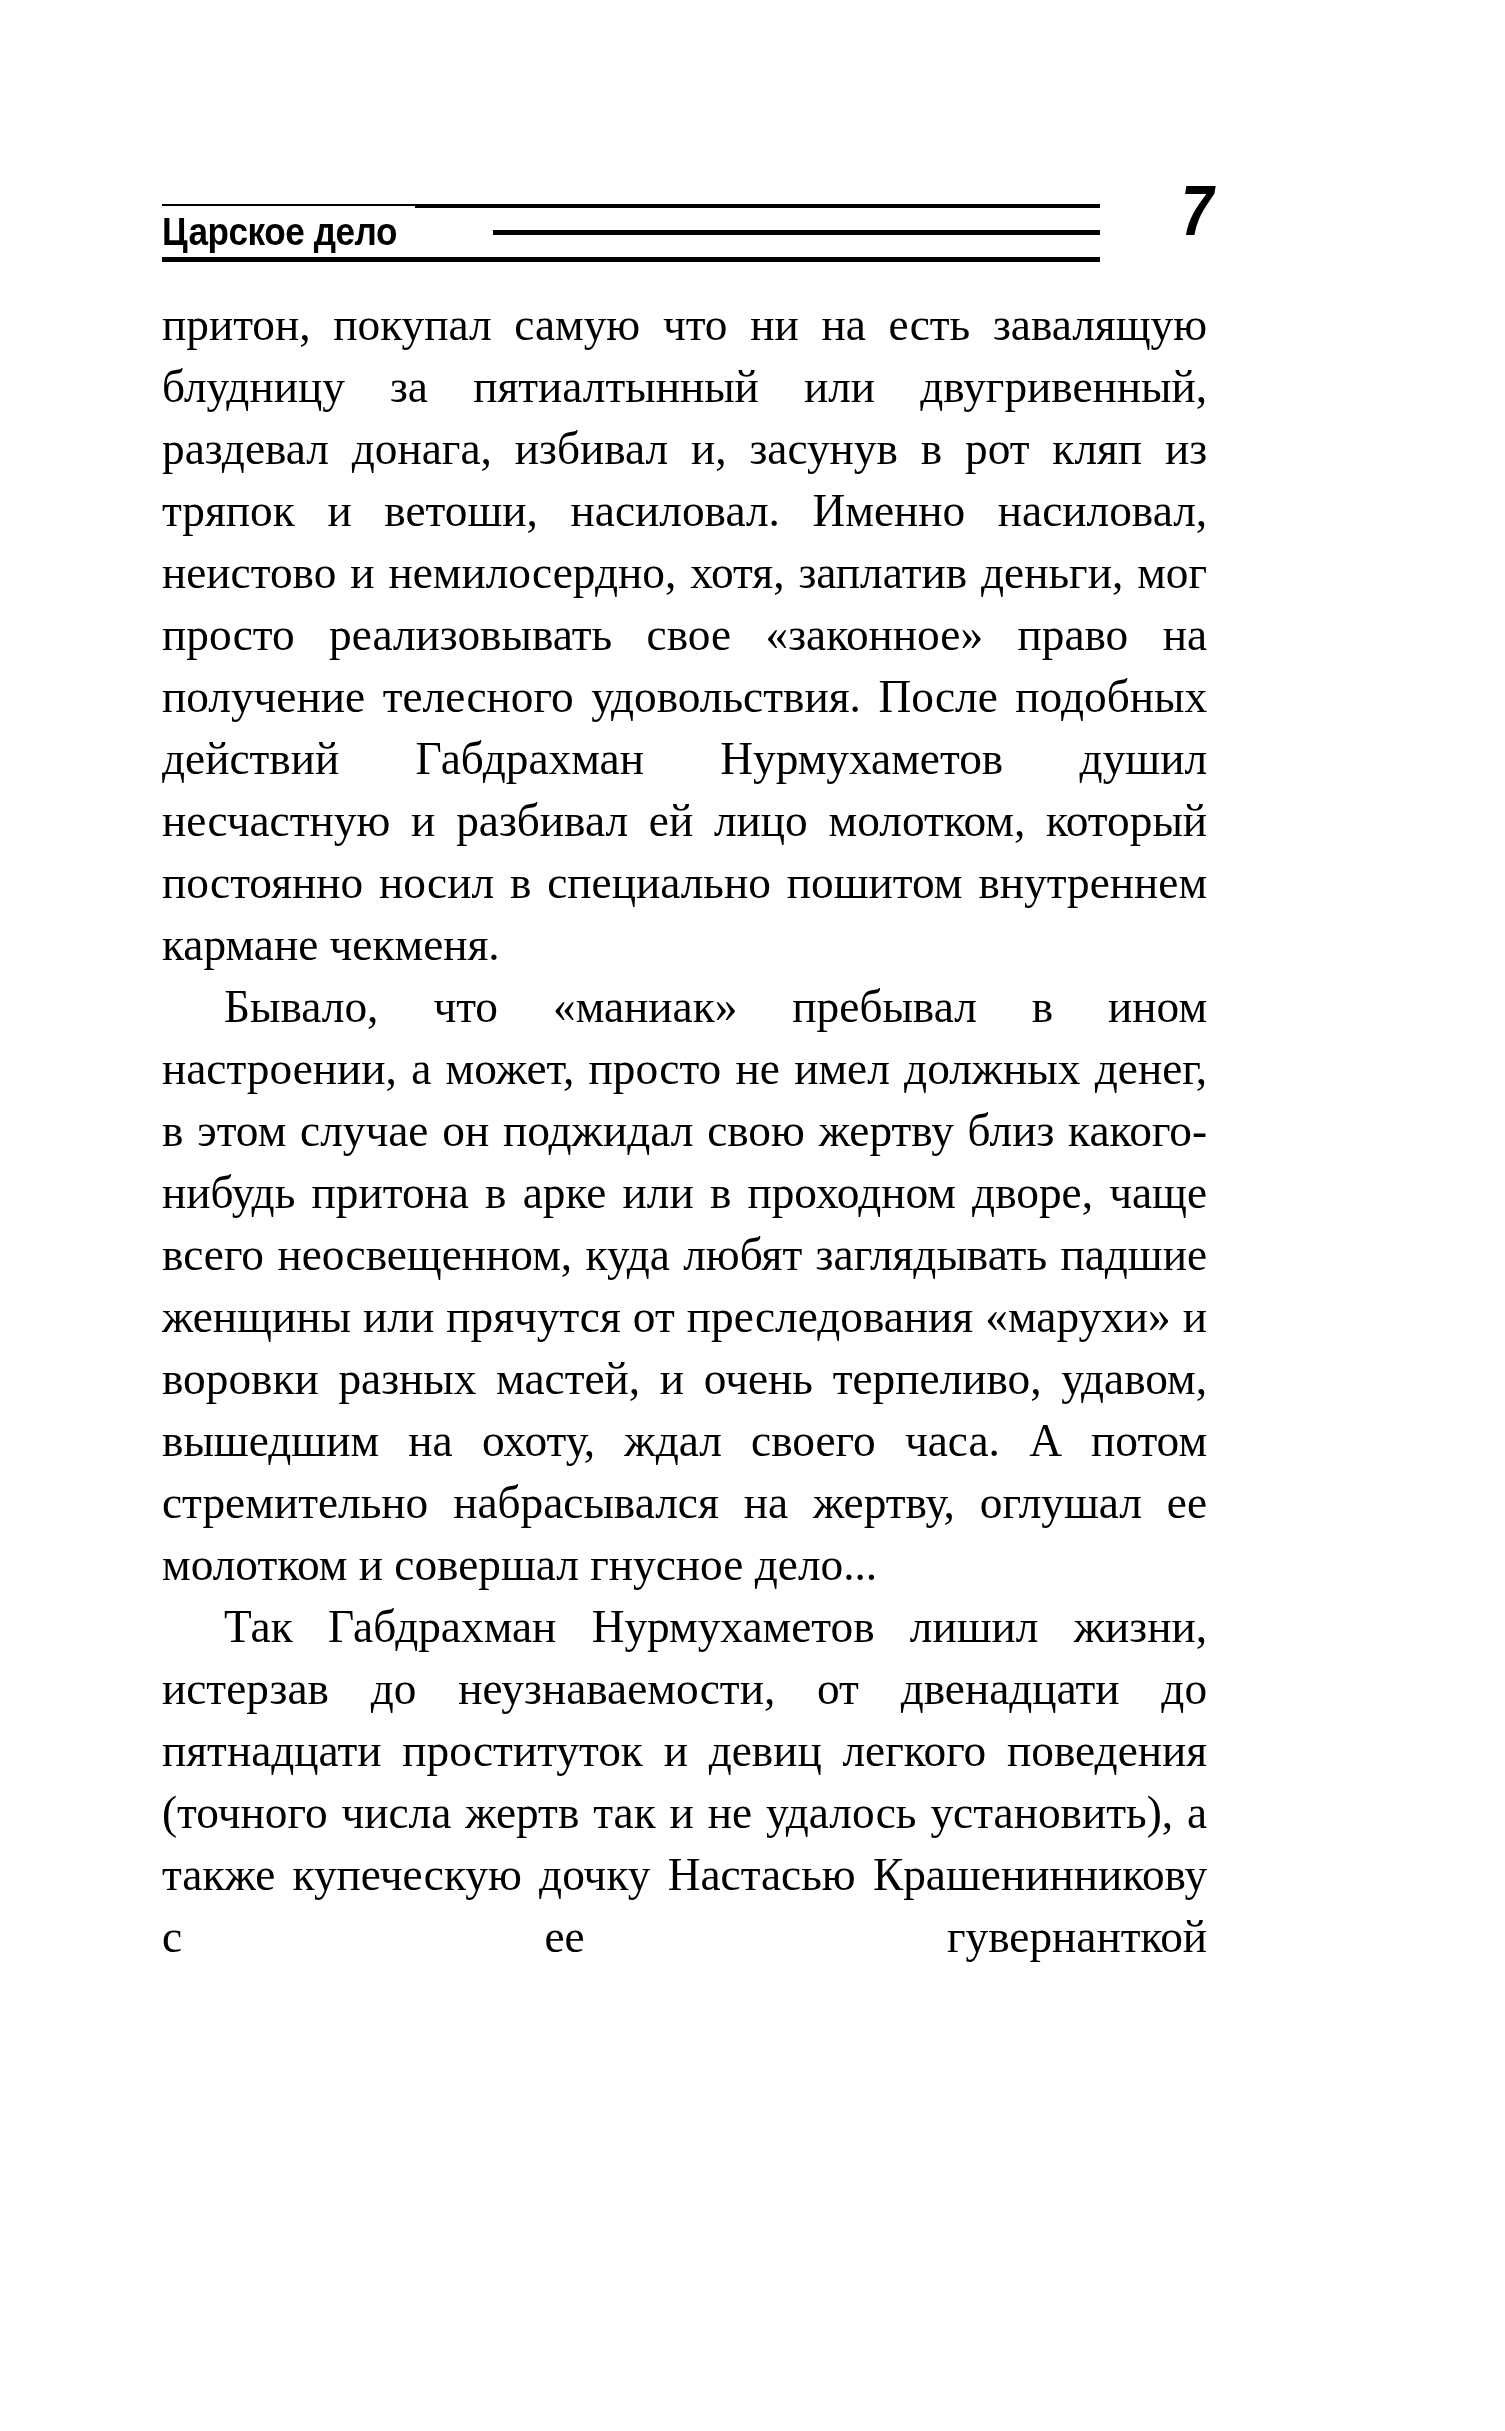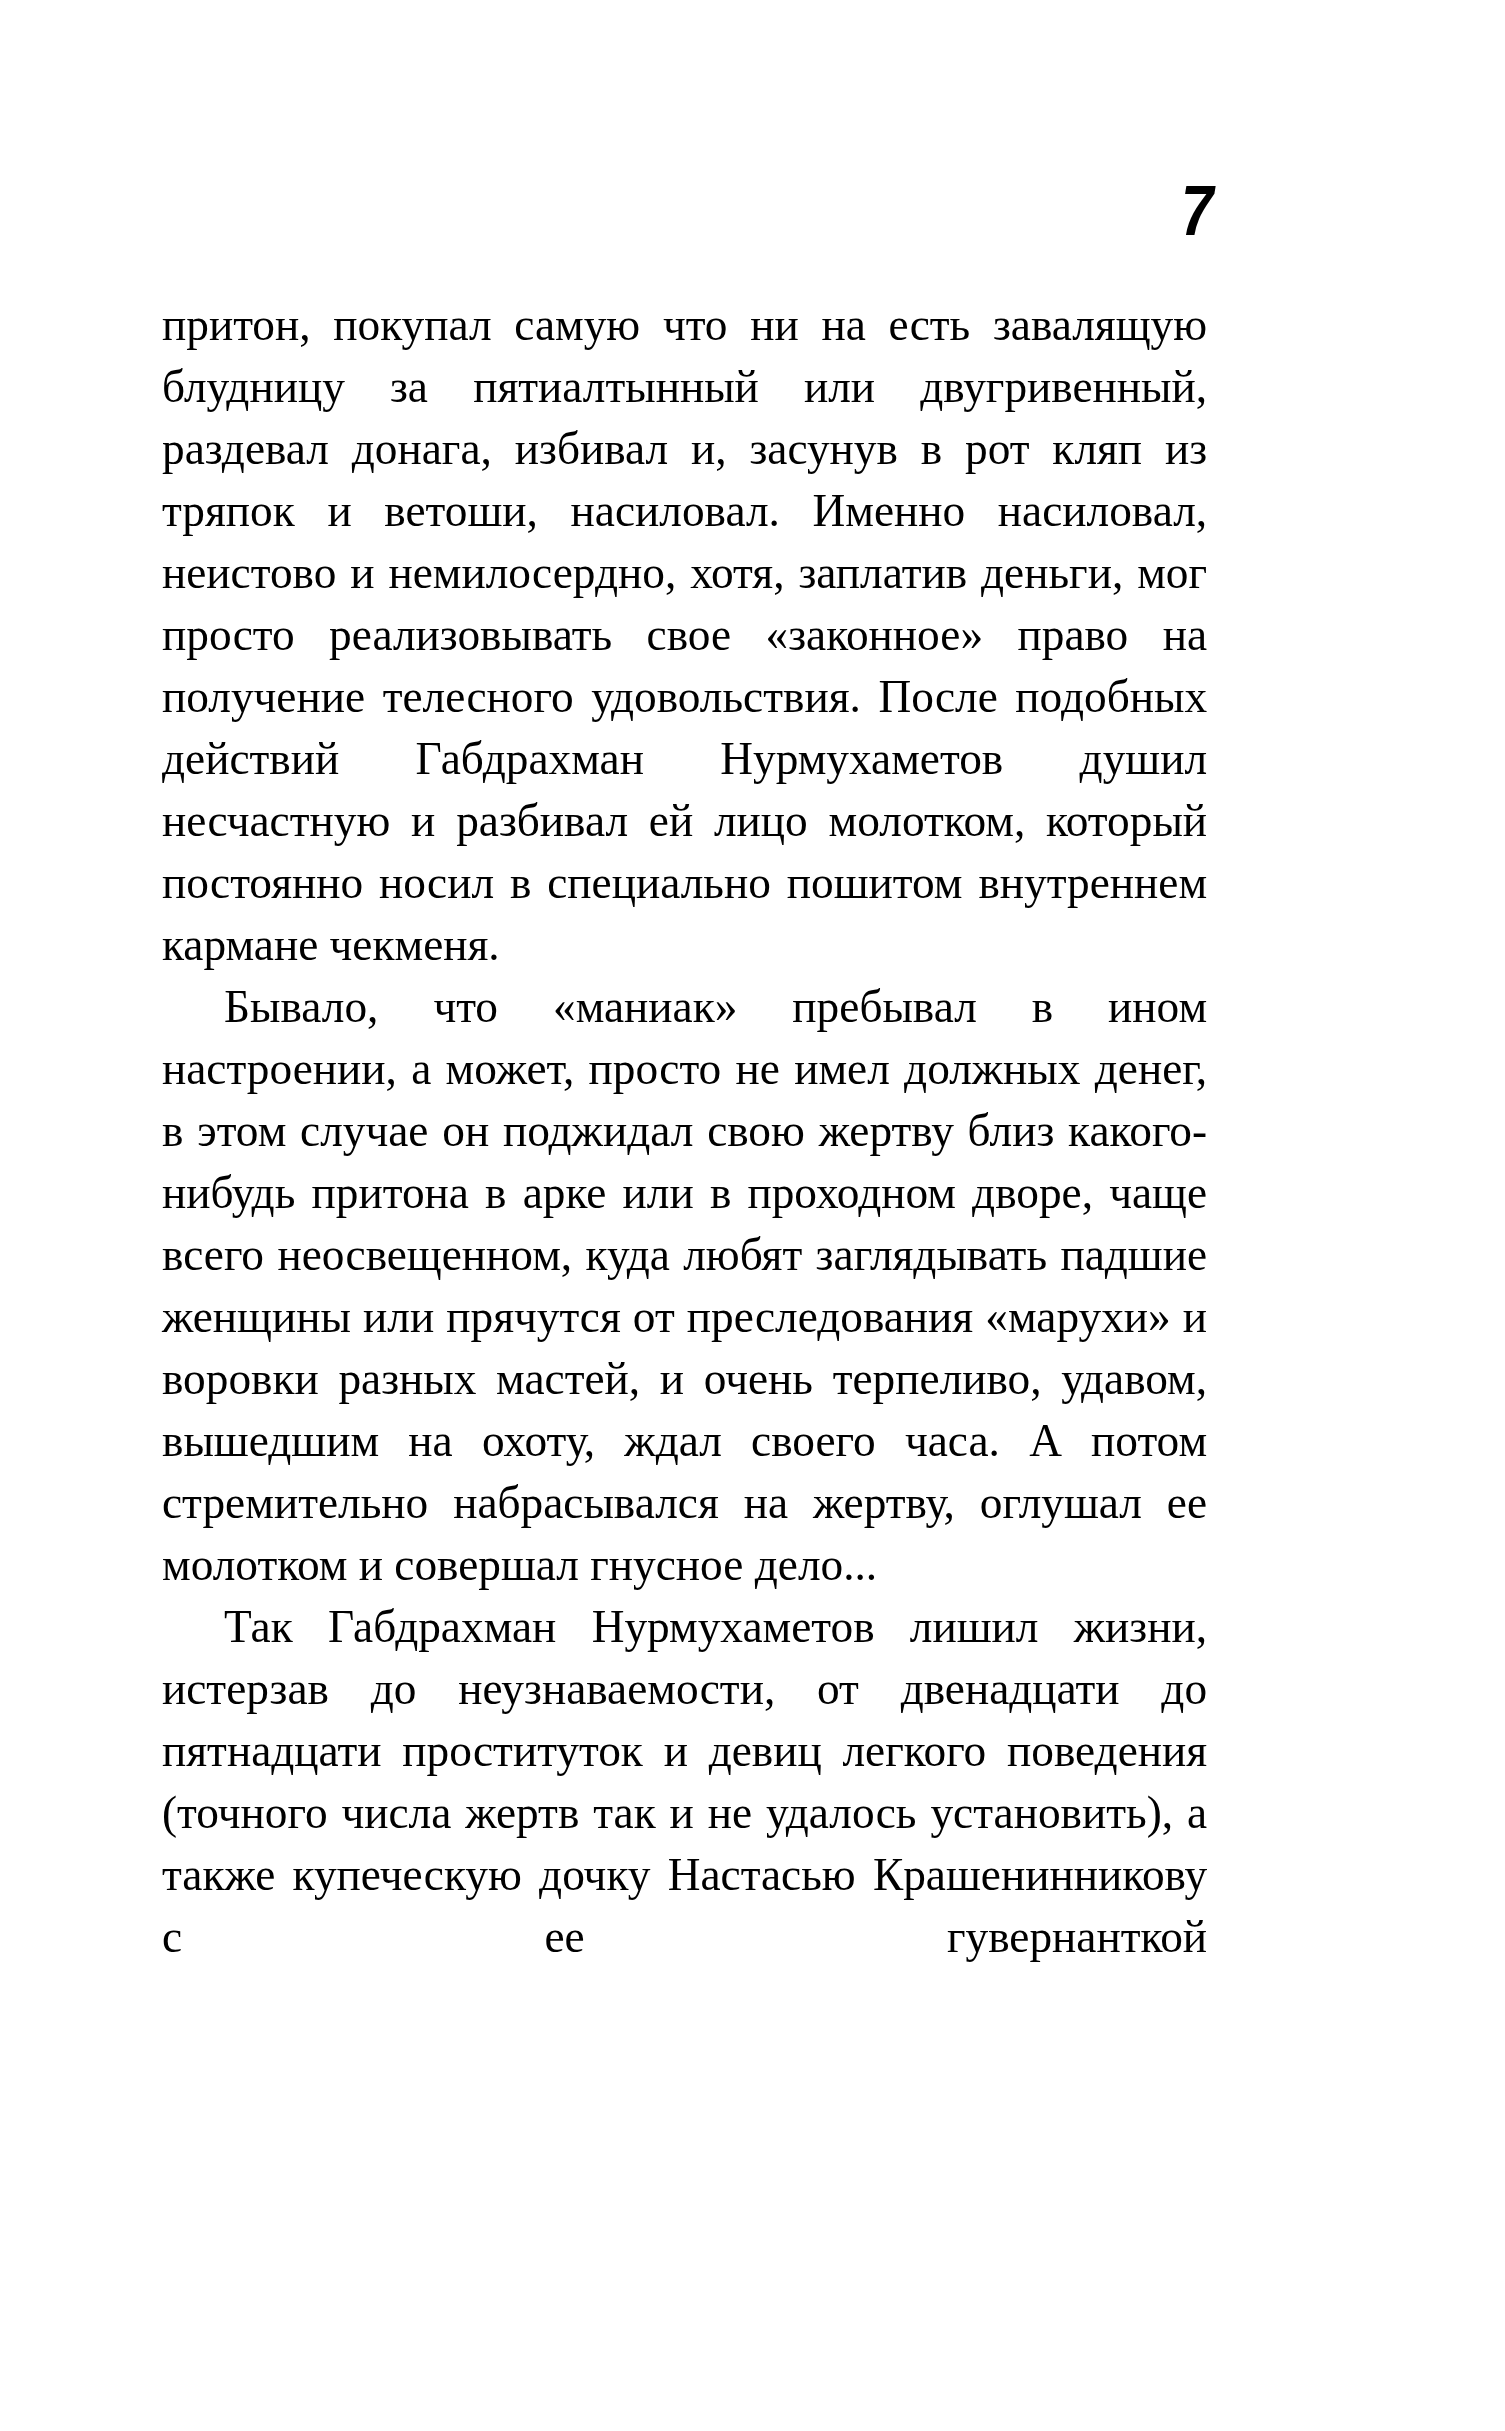--- a/index.html
+++ b/index.html
@@ -102,20 +102,28 @@
     content: "";
     display: inline-block;
     width: 100%;
   }
 </style>
 </head>
 <body>
 
 <div class="page">
 
+  <div class="runhead">
+    <div class="runhead-rules">
+      <div class="rule rule-top"></div>
+      <div class="rule rule-mid"></div>
+      <div class="rule rule-bottom"></div>
+    </div>
+    <div class="runhead-title">Царское дело</div>
+  </div>
 
   <div class="folio">7</div>
 
   <div class="textblock">
     <p class="cont">притон, покупал самую что ни на есть завалящую блудницу за пятиалтынный или двугривенный, раздевал донага, избивал и, засунув в рот кляп из тряпок и ветоши, насиловал. Именно насиловал, неистово и немилосердно, хотя, заплатив деньги, мог просто реализовывать свое «законное» право на получение телесного удовольствия. После подобных действий Габдрахман Нурмухаметов душил несчастную и разбивал ей лицо молотком, который постоянно носил в специально пошитом внутреннем кармане чекменя.</p>
     <p class="indent">Бывало, что «маниак» пребывал в ином настроении, а может, просто не имел должных денег, в этом случае он поджидал свою жертву близ какого-нибудь притона в арке или в проходном дворе, чаще всего неосвещенном, куда любят заглядывать падшие женщины или прячутся от преследования «марухи» и воровки разных мастей, и очень терпеливо, удавом, вышедшим на охоту, ждал своего часа. А потом стремительно набрасывался на жертву, оглушал ее молотком и совершал гнусное дело...</p>
     <p class="indent lastopen">Так Габдрахман Нурмухаметов лишил жизни, истерзав до неузнаваемости, от двенадцати до пятнадцати проституток и девиц легкого поведения (точного числа жертв так и не удалось установить), а также купеческую дочку Настасью Крашенинникову с ее гувернанткой</p>
   </div>
 
 </div>

